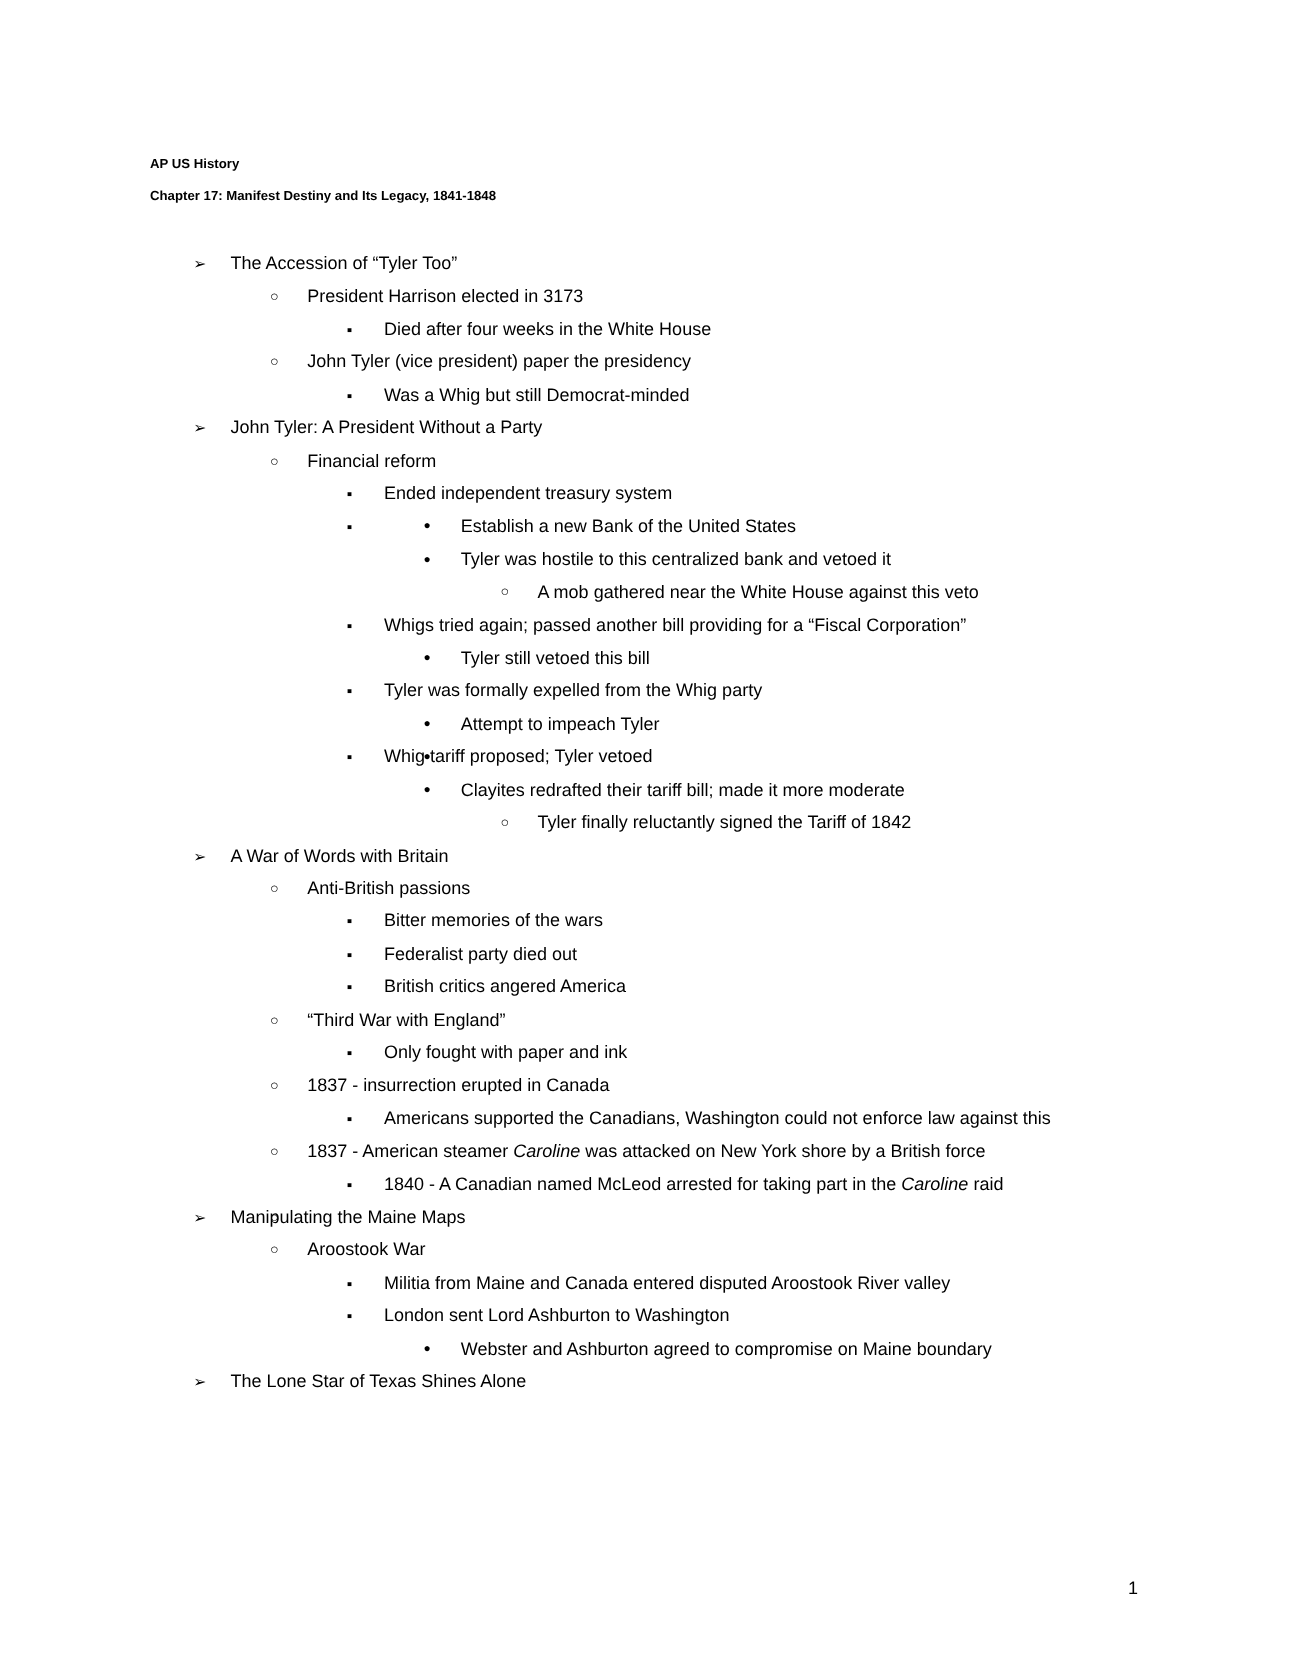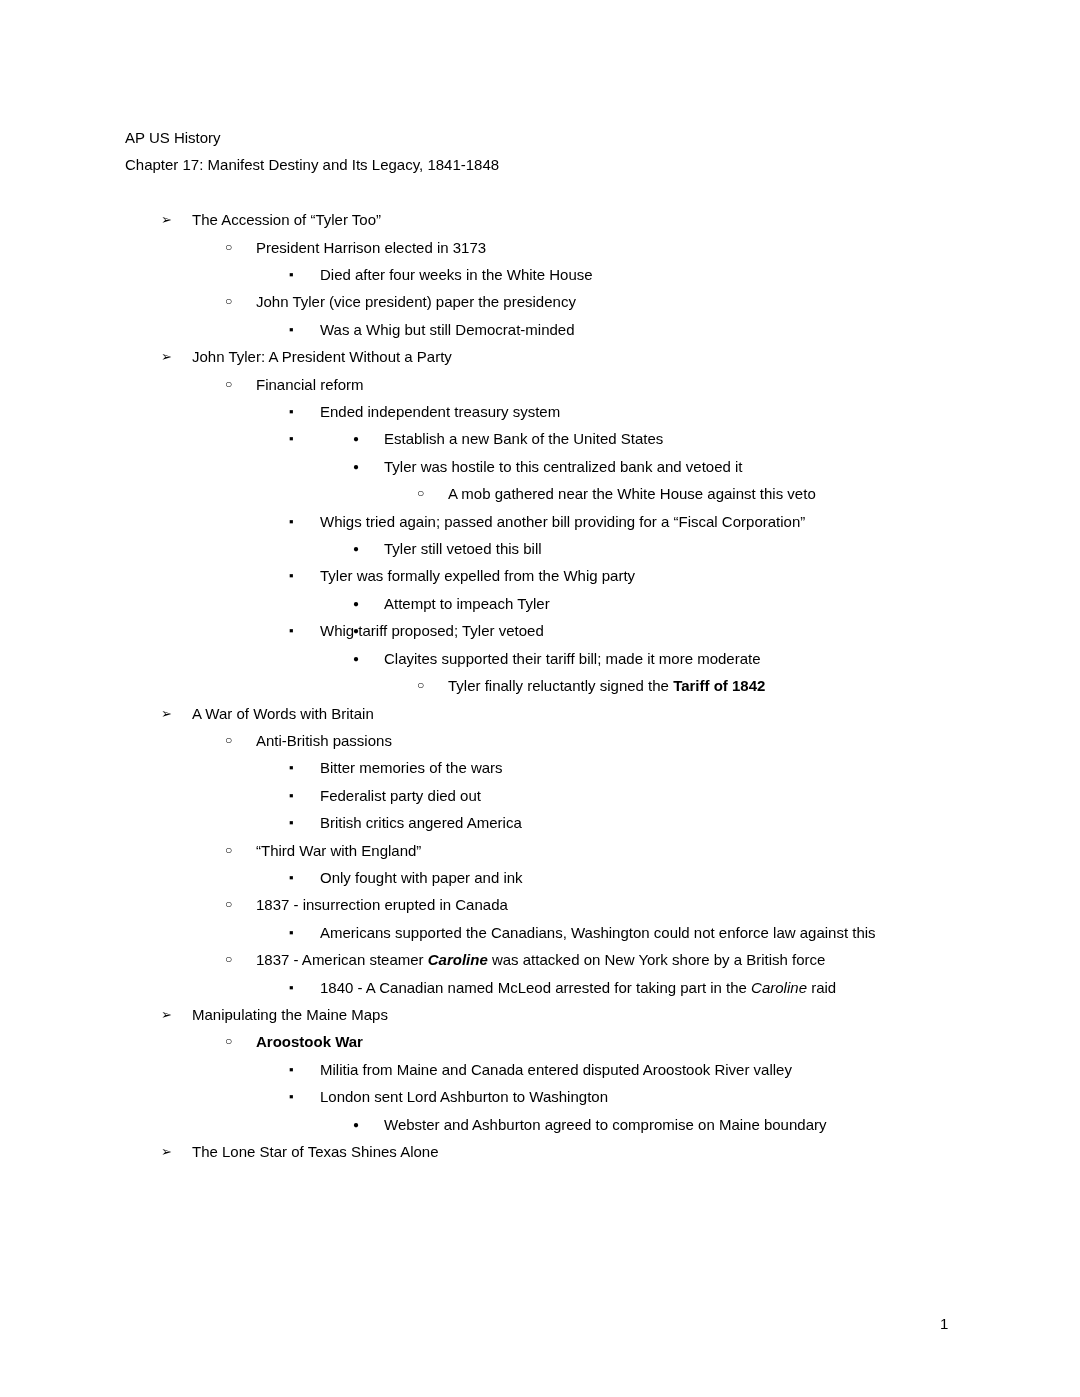--- a/index.html
+++ b/index.html
@@ -15,22 +15,22 @@
     position: relative;
     overflow: hidden;
   }
   .doc {
     position: absolute;
     left: 125px;
     top: 124px;
     width: 820px;
   }
   .title-line {
-    font-size: 15px;
-    font-weight: normal;
+    font-size: 11px;
+    font-weight: bold;
     line-height: 27.4px;
     margin: 0;
   }
   .spacer {
     height: 27.4px;
   }
   .item {
     position: relative;
     font-size: 15px;
     line-height: 27.4px;
@@ -38,21 +38,21 @@
   .bullet {
     position: absolute;
     top: 0;
     line-height: 27.4px;
     color: #000;
   }
   .bullet.arrow  { font-size: 13px; }
   .bullet.circle { font-size: 12px; }
   .bullet.square { font-size: 13px; }
   .bullet.disc   { font-size: 10px; }
-  .text .b { font-weight: bold; }
+  .text .b { font-weight: normal; }
   .text .i { font-style: italic; }
   .page-number {
     position: absolute;
     left: 940px;
     top: 1310px;
     font-size: 15px;
     line-height: 27.4px;
   }
 </style>
 </head>
@@ -74,21 +74,21 @@
       <div class="item" style="padding-left: 195px;"><span class="bullet square" style="left: 164px;">▪</span></div>
       <div class="item" style="padding-left: 259px;"><span class="bullet disc" style="left: 228px;">●</span><span class="text"><span>Establish a new Bank of the United States</span></span></div>
       <div class="item" style="padding-left: 259px;"><span class="bullet disc" style="left: 228px;">●</span><span class="text"><span>Tyler was hostile to this centralized bank and vetoed it</span></span></div>
       <div class="item" style="padding-left: 323px;"><span class="bullet circle" style="left: 292px;">○</span><span class="text"><span>A mob gathered near the White House against this veto</span></span></div>
       <div class="item" style="padding-left: 195px;"><span class="bullet square" style="left: 164px;">▪</span><span class="text"><span>Whigs tried again; passed another bill providing for a “Fiscal Corporation”</span></span></div>
       <div class="item" style="padding-left: 259px;"><span class="bullet disc" style="left: 228px;">●</span><span class="text"><span>Tyler still vetoed this bill</span></span></div>
       <div class="item" style="padding-left: 195px;"><span class="bullet square" style="left: 164px;">▪</span><span class="text"><span>Tyler was formally expelled from the Whig party</span></span></div>
       <div class="item" style="padding-left: 259px;"><span class="bullet disc" style="left: 228px;">●</span><span class="text"><span>Attempt to impeach Tyler</span></span></div>
       <div class="item" style="padding-left: 259px;"><span class="bullet disc" style="left: 228px;">●</span></div>
       <div class="item" style="padding-left: 195px;"><span class="bullet square" style="left: 164px;">▪</span><span class="text"><span>Whig tariff proposed; Tyler vetoed</span></span></div>
-      <div class="item" style="padding-left: 259px;"><span class="bullet disc" style="left: 228px;">●</span><span class="text"><span>Clayites supported their tariff bill; made it more moderate</span></span></div>
+      <div class="item" style="padding-left: 259px;"><span class="bullet disc" style="left: 228px;">●</span><span class="text"><span>Clayites redrafted their tariff bill; made it more moderate</span></span></div>
       <div class="item" style="padding-left: 323px;"><span class="bullet circle" style="left: 292px;">○</span><span class="text"><span>Tyler finally reluctantly signed the </span><span class="b">Tariff of 1842</span></span></div>
       <div class="item" style="padding-left: 67px;"><span class="bullet arrow" style="left: 36px;">➢</span><span class="text"><span>A War of Words with Britain</span></span></div>
       <div class="item" style="padding-left: 131px;"><span class="bullet circle" style="left: 100px;">○</span><span class="text"><span>Anti-British passions</span></span></div>
       <div class="item" style="padding-left: 195px;"><span class="bullet square" style="left: 164px;">▪</span><span class="text"><span>Bitter memories of the wars</span></span></div>
       <div class="item" style="padding-left: 195px;"><span class="bullet square" style="left: 164px;">▪</span><span class="text"><span>Federalist party died out</span></span></div>
       <div class="item" style="padding-left: 195px;"><span class="bullet square" style="left: 164px;">▪</span><span class="text"><span>British critics angered America</span></span></div>
       <div class="item" style="padding-left: 131px;"><span class="bullet circle" style="left: 100px;">○</span><span class="text"><span>“Third War with England”</span></span></div>
       <div class="item" style="padding-left: 195px;"><span class="bullet square" style="left: 164px;">▪</span><span class="text"><span>Only fought with paper and ink</span></span></div>
       <div class="item" style="padding-left: 131px;"><span class="bullet circle" style="left: 100px;">○</span><span class="text"><span>1837 - insurrection erupted in Canada</span></span></div>
       <div class="item" style="padding-left: 195px;"><span class="bullet square" style="left: 164px;">▪</span><span class="text"><span>Americans supported the Canadians, Washington could not enforce law against this</span></span></div>

